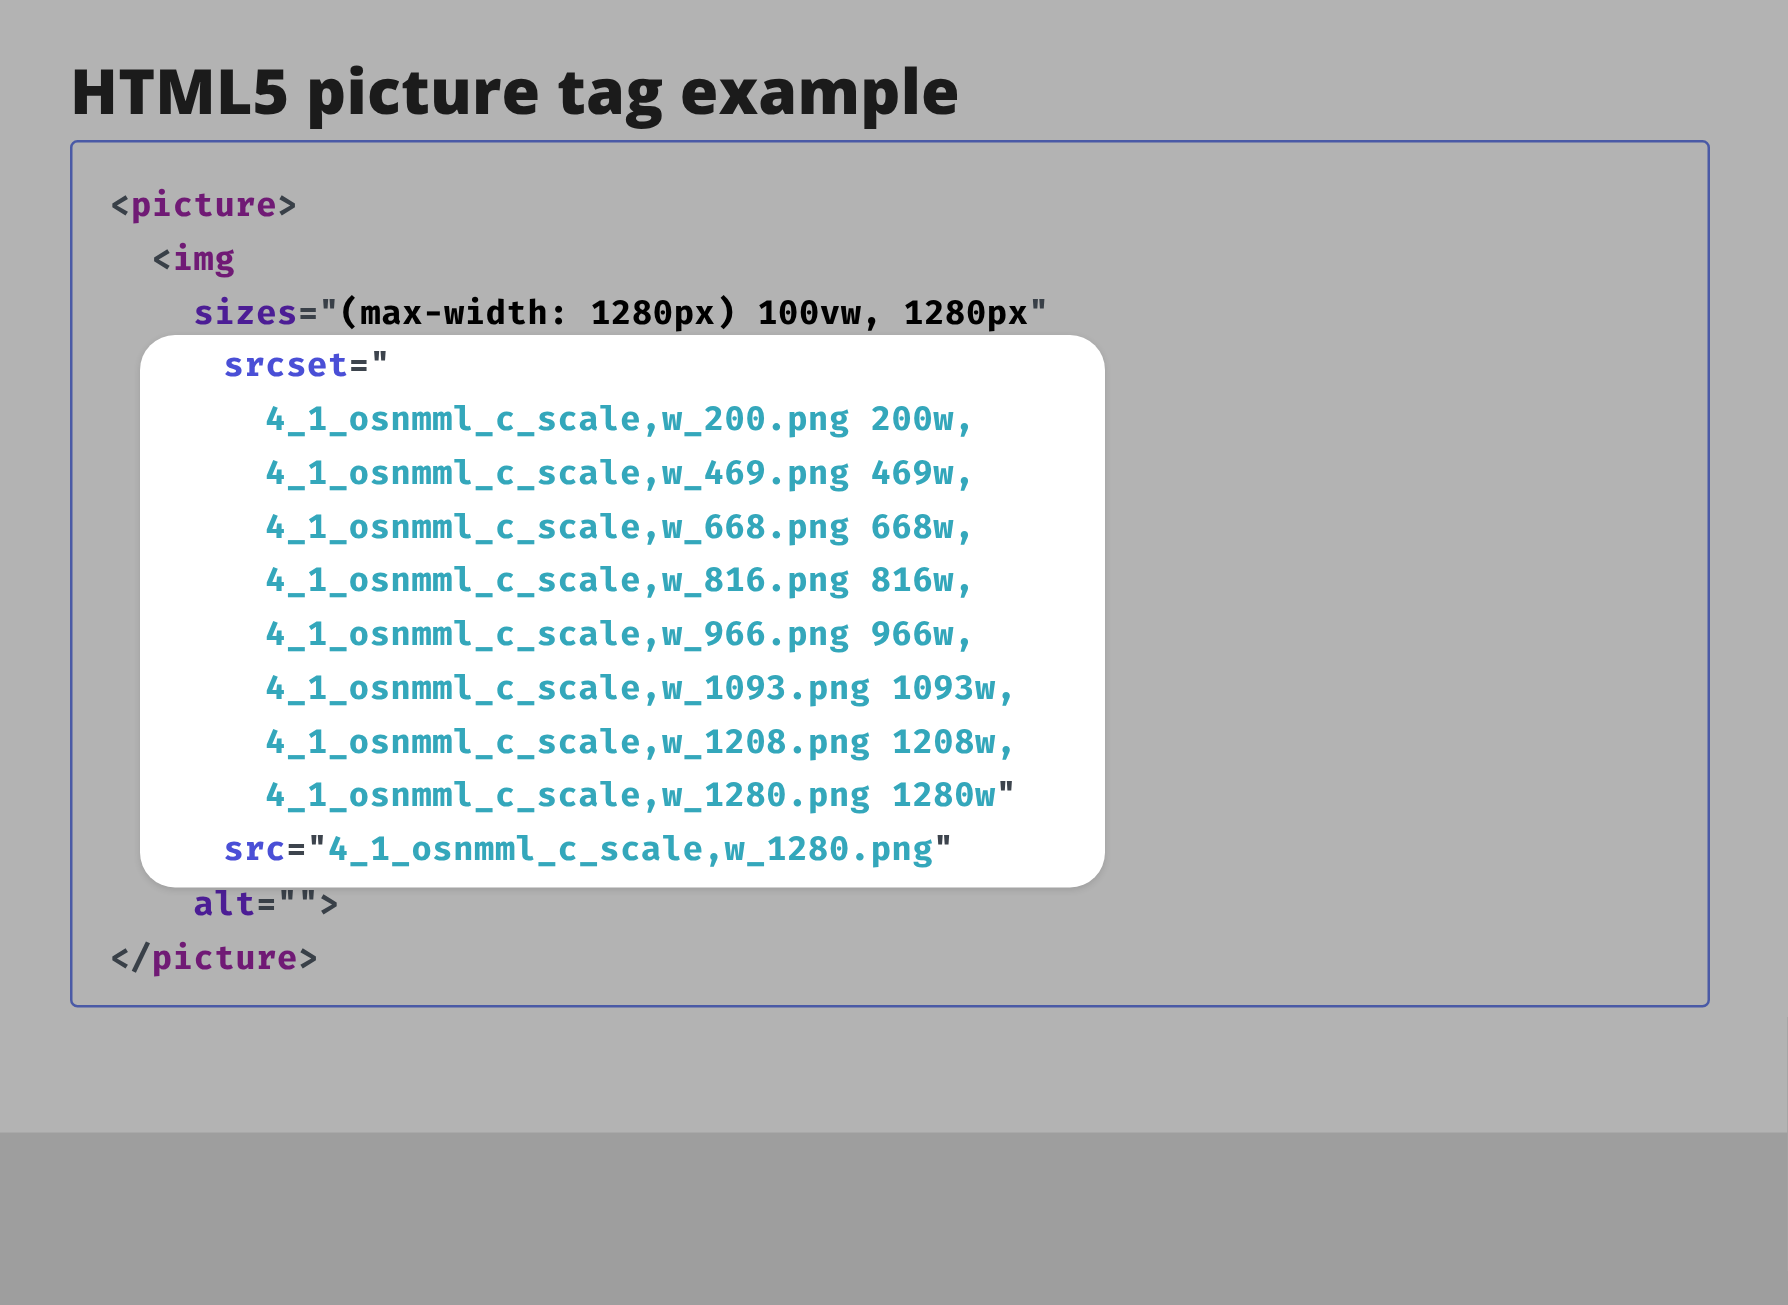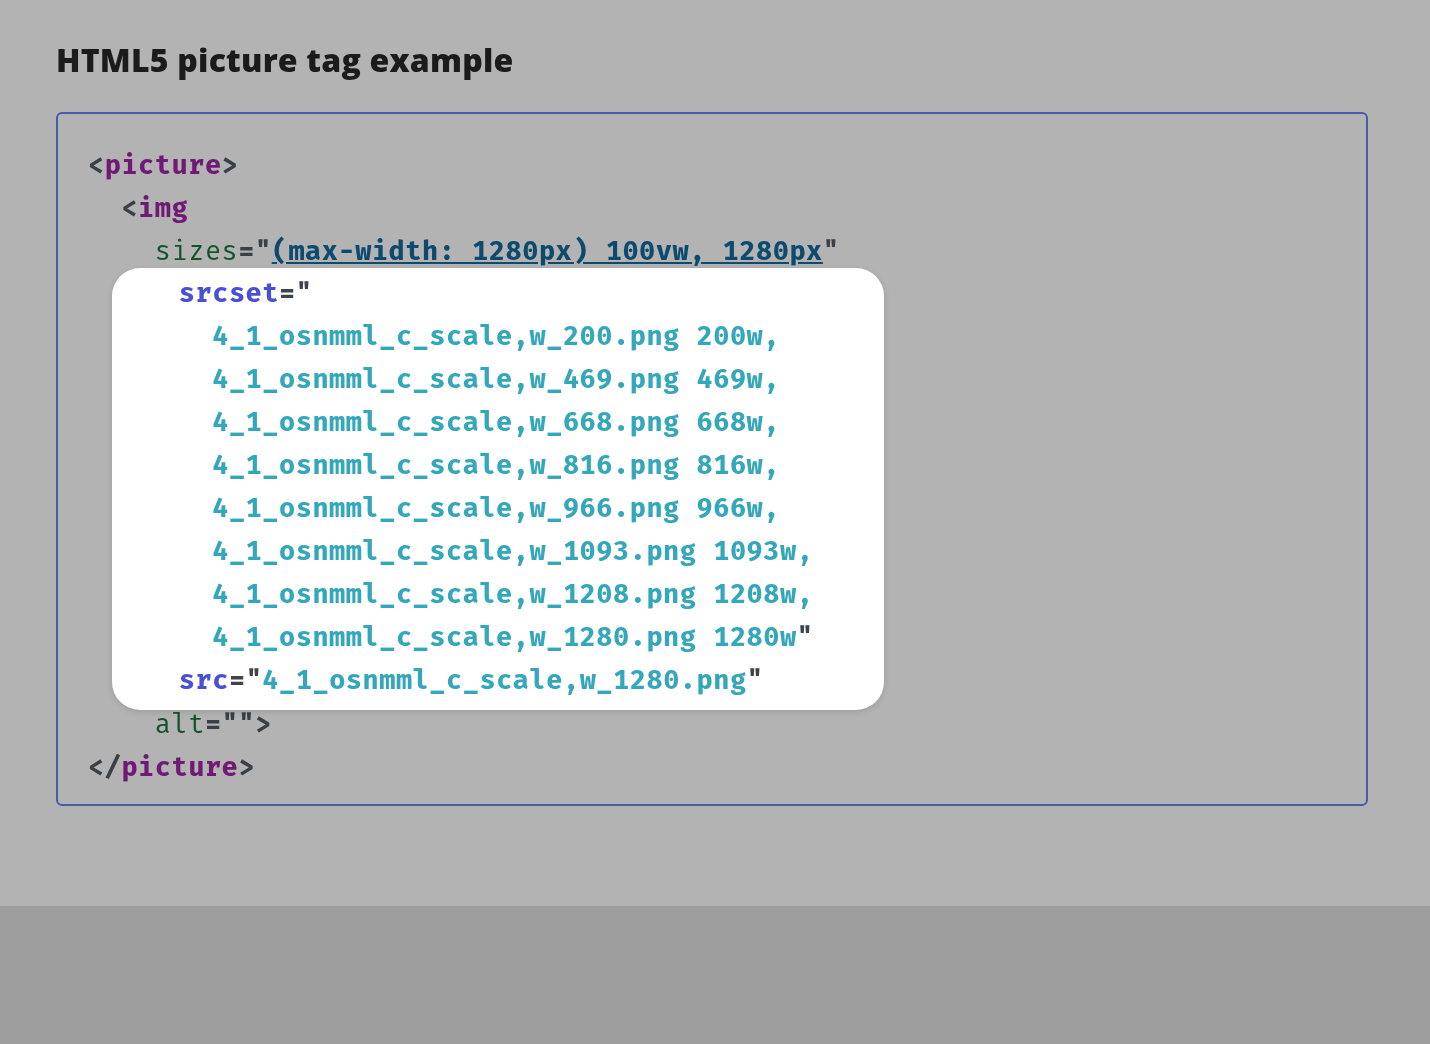--- a/index.html
+++ b/index.html
@@ -25,21 +25,21 @@
     top: 0;
     width: 1430px;
     height: 906px;
     background: #b3b3b3;
   }
 
   .title {
     position: absolute;
     left: 56px;
     top: 38px;
-    font-size: 32px;
+    font-size: 50px;
     font-weight: 800;
     letter-spacing: 0.2px;
     color: #1b1b1b;
   }
 
   .code-box {
     position: absolute;
     left: 56px;
     top: 112px;
     width: 1312px;
@@ -56,22 +56,22 @@
     font-family: "Fira Mono", "Source Code Pro", Menlo, Consolas, monospace;
     font-size: 27px;
     letter-spacing: 0.5px;
     line-height: 43px;
     color: #394048;
     white-space: pre;
   }
 
   .c-punct  { color: #394048; font-weight: 700; }   
   .c-tag    { color: #701a75; font-weight: 800; }   
-  .c-attr   { color: #14532d; font-weight: 400; }   
-  .c-strdim { color: #0c4a6e; font-weight: 700; text-decoration: underline; }   
+  .c-attr   { color: #4c1d95; font-weight: 700; }   
+  .c-strdim { color: #000000; font-weight: 700; }   
   .c-str    { color: #2a94a6; font-weight: 700; }   
 
   
   .highlight {
     position: absolute;
     background: #ffffff;
     border-radius: 28px;
     box-shadow: 0 2px 6px rgba(0,0,0,0.12);
     z-index: 2;
     padding: 0;

